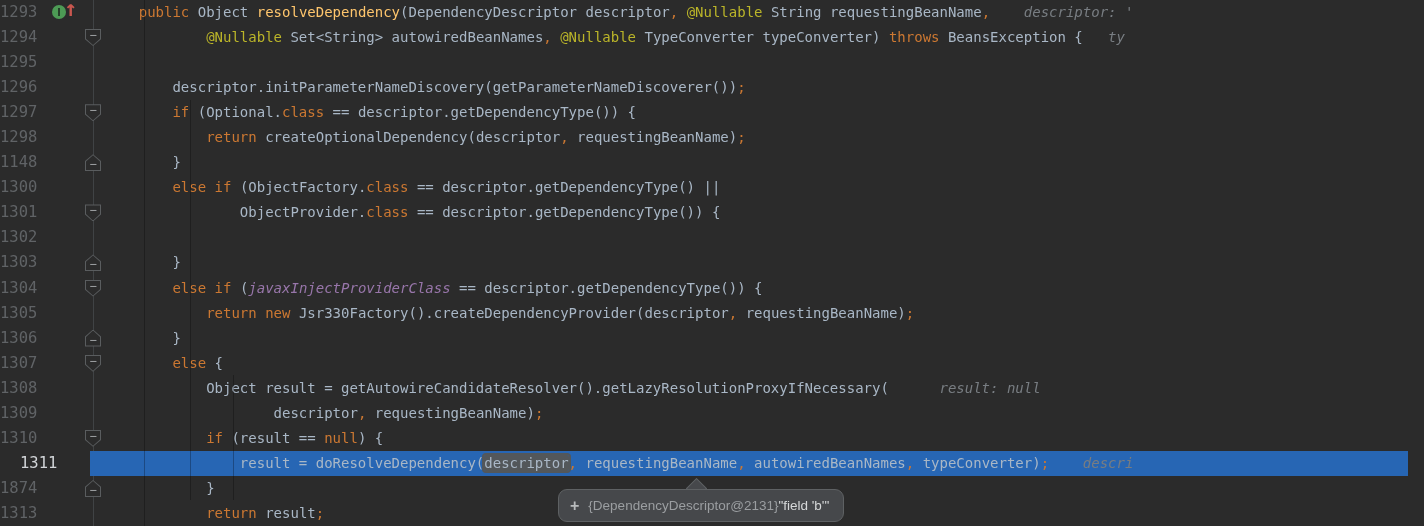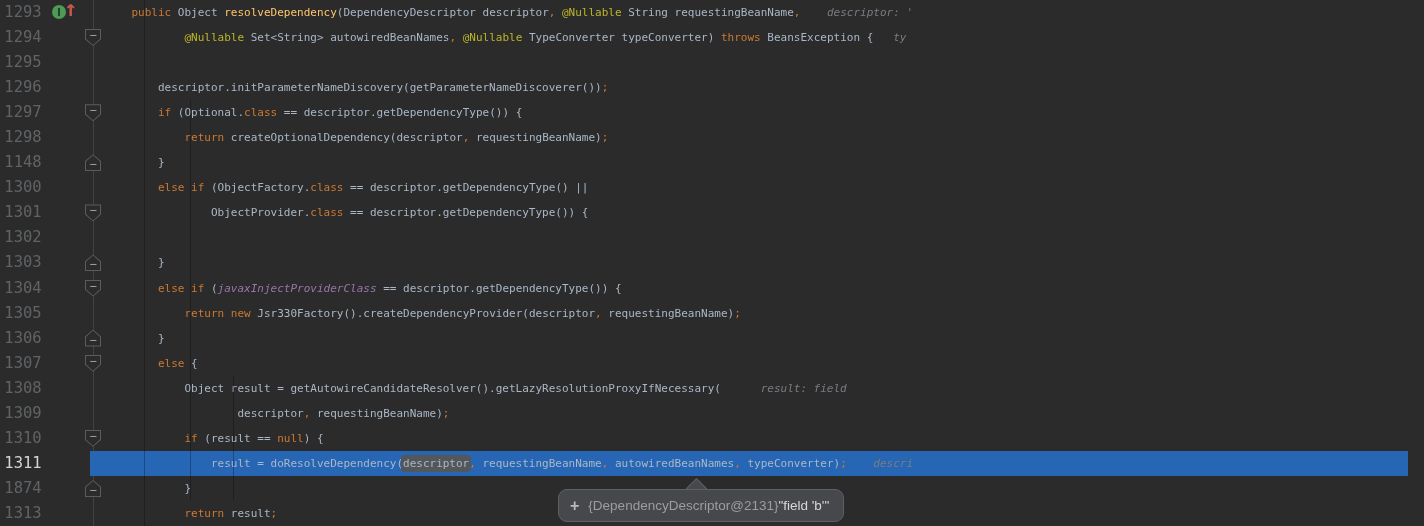--- a/index.html
+++ b/index.html
@@ -4,23 +4,23 @@
 <style>
   html,body{margin:0;padding:0;width:1424px;height:526px;overflow:hidden;background:#2B2B2B;}
   #editor{position:relative;width:1424px;height:526px;background:#2B2B2B;font-family:"DejaVu Sans Mono",monospace;}
   
   .vline{position:absolute;width:1px;background:rgba(0,0,0,0.28);z-index:3;}
   #fold-line{position:absolute;left:93px;top:0;width:1px;height:526px;background:#404345;z-index:0;}
   
   #rows{position:absolute;left:0;top:0;width:1424px;z-index:1;}
   .row{position:relative;height:25.05px;line-height:25.05px;}
   .row.exec::before{content:"";position:absolute;left:90px;right:16px;top:0;bottom:0;background:#2766B4;z-index:0;}
-  .ln{position:absolute;left:0;top:0;width:46px;text-align:center;color:#606366;font-size:15.5px;z-index:2;}
-  .row.exec .ln{color:#D2D5D8;}
-  .code{position:absolute;left:105px;top:0;font-size:11px;white-space:pre;z-index:2;color:#A9B7C6;}
+  .ln{position:absolute;left:0;top:0;width:46px;text-align:left;color:#606366;font-size:15.5px;z-index:2;}
+  .row.exec .ln{color:#D2D5D8;padding-left:20px;}
+  .code{position:absolute;left:105px;top:0;font-size:14px;white-space:pre;z-index:2;color:#A9B7C6;}
   .s-k{color:#CC7832;}
   .s-d{color:#A9B7C6;}
   .s-a{color:#BBB529;}
   .s-p{color:#CC7832;}
   .s-m{color:#FFC66D;}
   .s-f{color:#9876AA;font-style:italic;}
   .s-h{color:#787D82;font-style:italic;}
   .s-v{color:#A9B7C6;background:#53575A;border-radius:2px;box-shadow:0 0 0 2px #53575A;}
   
   .fold{position:absolute;left:85px;top:4px;width:16px;height:17px;z-index:4;background:#5A5D5F;}
@@ -138,21 +138,21 @@
       <div class="row">
         <span class="ln">1307</span>
         <span class="fold down">
           <span class="fold-in"></span>
           <span class="fold-minus">−</span>
         </span>
         <span class="code"><span class="s-d">        </span><span class="s-k">else</span><span class="s-d"> {</span></span>
       </div>
       <div class="row">
         <span class="ln">1308</span>
-        <span class="code"><span class="s-d">            Object result = getAutowireCandidateResolver().getLazyResolutionProxyIfNecessary(</span><span class="s-h">      result: field</span></span>
+        <span class="code"><span class="s-d">            Object result = getAutowireCandidateResolver().getLazyResolutionProxyIfNecessary(</span><span class="s-h">      result: null</span></span>
       </div>
       <div class="row">
         <span class="ln">1309</span>
         <span class="code"><span class="s-d">                    descriptor</span><span class="s-p">,</span><span class="s-d"> requestingBeanName)</span><span class="s-p">;</span></span>
       </div>
       <div class="row">
         <span class="ln">1310</span>
         <span class="fold down">
           <span class="fold-in"></span>
           <span class="fold-minus">−</span>

